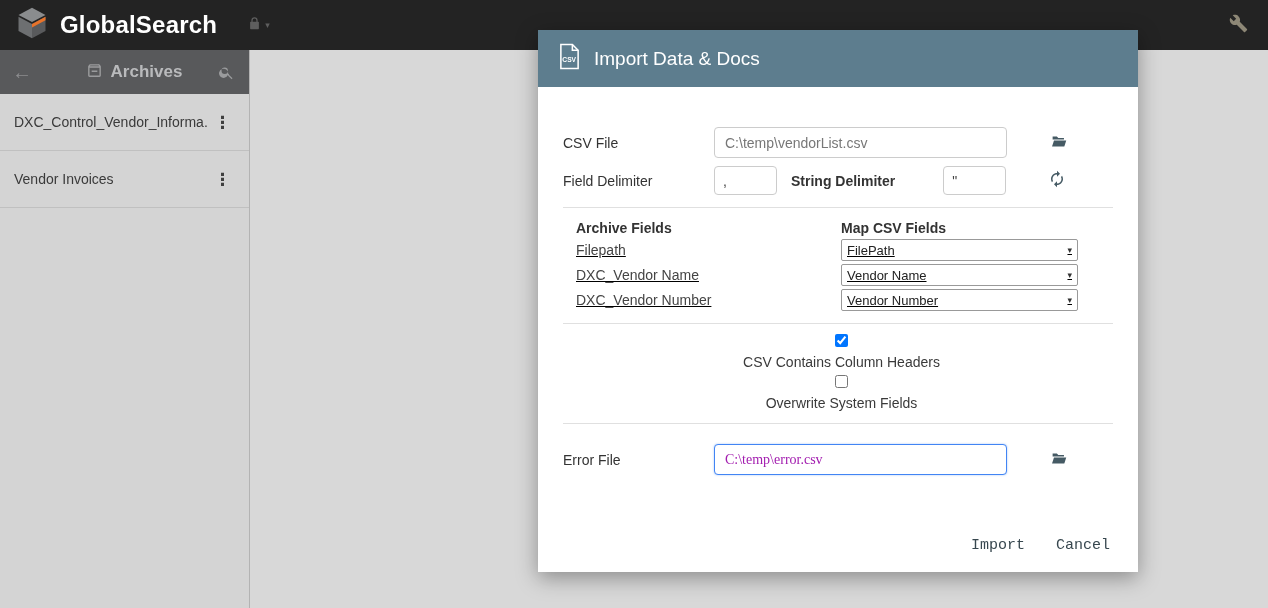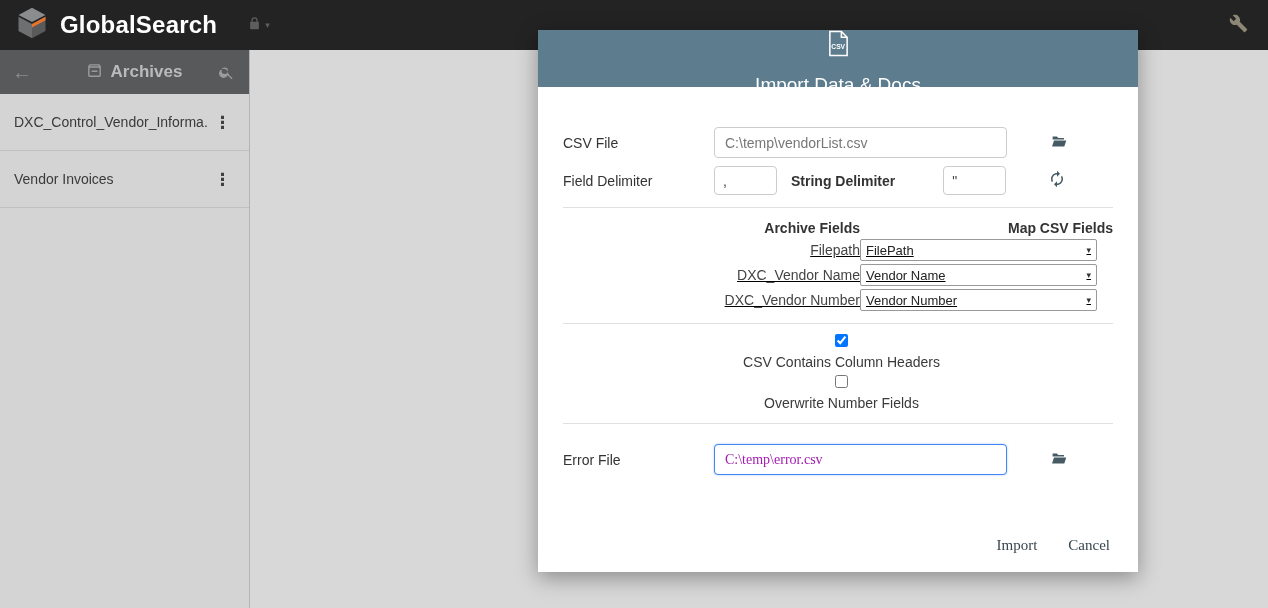--- a/index.html
+++ b/index.html
@@ -30,46 +30,46 @@
   .back-arrow{color:#8d8e90;font-size:20px;width:38px;cursor:pointer;}
   .sidebar-title-wrap{display:flex;align-items:center;gap:8px;flex:1;justify-content:center;cursor:default;}
   .sidebar-title{color:#b9babc;font-size:17px;font-weight:bold;}
   .sidebar-search{cursor:pointer;display:flex;align-items:center;}
   .sidebar-list .item{height:57px;display:flex;align-items:center;justify-content:space-between;padding:0 12px 0 14px;border-bottom:1px solid #c0c0c0;cursor:pointer;}
   .item-label{font-size:14px;color:#3a3a3a;white-space:nowrap;overflow:hidden;}
   .kebab{color:#3f3f3f;font-size:17px;font-weight:bold;padding:4px 6px;cursor:pointer;}
 
   
   .modal{position:absolute;left:538px;top:30px;width:600px;height:542px;background:#fff;box-shadow:0 6px 20px rgba(0,0,0,.35);}
-  .modal-header{height:57px;background:var(--modal-header-bg);display:flex;align-items:center;gap:13px;padding:0 20px;flex-direction:column;}
+  .modal-header{height:57px;background:var(--modal-header-bg);display:flex;align-items:center;gap:13px;padding:0 20px;}
   .modal-title{color:#fff;font-size:19px;font-weight:500;}
   .row{display:flex;align-items:center;padding:0 25px;}
   .row-label{width:151px;flex:none;font-size:14px;font-weight:normal;color:#333;}
   .txt-input{width:293px;height:31px;border:1px solid #ccc;border-radius:4px;padding:0 10px;font-size:14px;color:#777;font-family:inherit;outline:none;background:#fff;}
   .txt-input.focused{border-color:var(--focus-border);box-shadow:0 0 2px rgba(66,133,244,.5);color:#a21caf;font-family:Liberation Serif, serif;}
   .small-input{width:63px;height:29px;border:1px solid #ccc;border-radius:4px;padding:0 8px;font-size:14px;color:#444;font-family:inherit;outline:none;background:#fff;}
   .inline-label{font-size:14px;font-weight:bold;color:#333;margin-left:14px;}
   .icon-btn{background:none;border:none;cursor:pointer;display:flex;align-items:center;padding:2px;}
   .icon-btn svg{fill:#455a64;}
   .ml-40{margin-left:40px;}
   .ml-48{margin-left:48px;}
   hr.div{border:0;border-top:1px solid #e0e0e0;margin:12px 25px 0;}
-  .map-grid{display:grid;grid-template-columns:265px 1fr;align-items:center;padding:0 25px 0 57px;text-align:right;}
+  .map-grid{display:grid;grid-template-columns:265px 1fr;align-items:center;padding:0 25px 0 38px;}
   .map-head{font-size:14px;font-weight:bold;color:#333;margin-top:12px;}
   .map-field{font-size:14px;color:#444;}
   .map-row{margin-top:3px;height:22px;text-decoration:underline;}
   .select{width:237px;height:22px;border:1px solid #999;border-radius:2px;background:#fff;display:flex;align-items:center;justify-content:space-between;padding:0 5px;cursor:pointer;}
   .select-value{font-size:13px;color:#222;}
   .select-caret{font-size:9px;color:#333;}
   .checks{margin-top:10px;padding:0 25px 0 32px;}
   .check-row{display:flex;align-items:center;gap:7px;margin:5px 0;cursor:pointer;flex-direction:column;}
   .check-row input{width:13px;height:13px;cursor:pointer;}
   .check-label{font-size:14px;color:#3a3a3a;}
   .footer{position:absolute;right:28px;bottom:18px;display:flex;gap:31px;}
-  .text-btn{font-size:15px;color:#37474f;cursor:pointer;background:none;border:none;font-family:Liberation Serif, serif;}
+  .text-btn{font-size:15px;color:#37474f;cursor:pointer;background:none;border:none;font-family:Liberation Mono, monospace;}
   .mt8{margin-top:8px;} .mt20{margin-top:20px;} .mt40{margin-top:40px;}
 </style>
 </head>
 <body>
 
 <div class="topbar">
   <div class="brand">
     <span>
       <svg width="36" height="36" viewBox="0 0 40 40">
         <polygon points="20,3 35,11 20,19 5,11" fill="#8a8c8e"></polygon>
@@ -197,21 +197,21 @@
 
   <hr class="div">
 
   <div class="checks">
     <label class="check-row">
       <input type="checkbox" checked="" style="">
       <span class="check-label">CSV Contains Column Headers</span>
     </label>
     <label class="check-row">
       <input type="checkbox" style="">
-      <span class="check-label">Overwrite Number Fields</span>
+      <span class="check-label">Overwrite System Fields</span>
     </label>
   </div>
 
   <hr class="div">
 
   <div class="row mt20">
     <span class="row-label">Error File</span>
     <input class="txt-input focused" type="text" autofocus="" value="C:\temp\error.csv" style="">
     <button class="icon-btn ml-40">
       <span>

